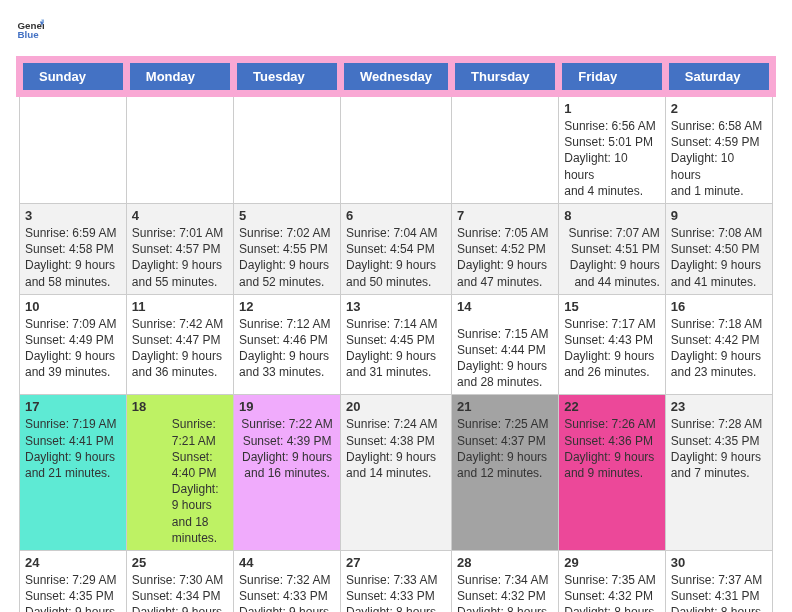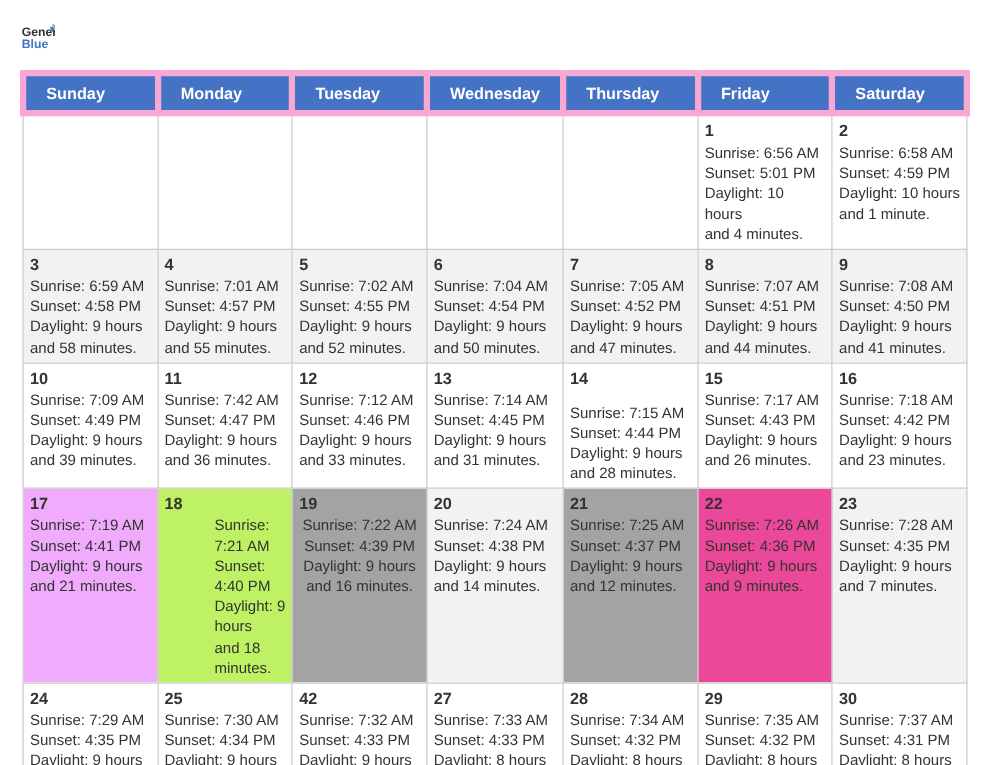--- a/index.html
+++ b/index.html
@@ -42,21 +42,21 @@
       border-collapse: collapse;
       border: 1px solid #ccc;
     }
     .calendar-table th {
       background-color: #4472c4;
       color: #fff;
       font-size: 13px;
       font-weight: bold;
       padding: 6px 16px;
       text-align: left;
-      border: 5px solid #f9a8d4;
+      border: 7px solid #f9a8d4;
     }
     .calendar-table td {
       width: calc(100% / 7);
       vertical-align: top;
       padding: 4px 5px;
       border: 1px solid #ccc;
       font-size: 10.5px;
       color: #333;
       height: 90px;
       background: #fff;
@@ -165,21 +165,21 @@
         </td>
         <td style="background: rgb(242, 242, 242);">
           <span class="day-number">7</span>
           <div class="day-info" style="white-space: pre-line;">Sunrise: 7:05 AM
 Sunset: 4:52 PM
 Daylight: 9 hours
 and 47 minutes.</div>
         </td>
         <td style="background: rgb(242, 242, 242);">
           <span class="day-number">8</span>
-          <div class="day-info" style="white-space: pre-line;">Sunrise: 7:07 AM
+          <div class="day-info" style="white-space: pre-line; text-align: right;">Sunrise: 7:07 AM
 Sunset: 4:51 PM
 Daylight: 9 hours
 and 44 minutes.</div>
         </td>
         <td style="background: rgb(242, 242, 242);">
           <span class="day-number">9</span>
           <div class="day-info" style="white-space: pre-line;">Sunrise: 7:08 AM
 Sunset: 4:50 PM
 Daylight: 9 hours
 and 41 minutes.</div>
@@ -230,35 +230,35 @@
         </td>
         <td>
           <span class="day-number">16</span>
           <div class="day-info" style="white-space: pre-line;">Sunrise: 7:18 AM
 Sunset: 4:42 PM
 Daylight: 9 hours
 and 23 minutes.</div>
         </td>
       </tr>
       <tr>
-        <td style="background: #f0abfc;">
+        <td style="background: #5eead4;">
           <span class="day-number">17</span>
           <div class="day-info" style="white-space: pre-line;">Sunrise: 7:19 AM
 Sunset: 4:41 PM
 Daylight: 9 hours
 and 21 minutes.</div>
         </td>
         <td style="background: #bef264;">
           <span class="day-number">18</span>
           <div class="day-info" style="white-space: pre-line; margin-left: 40px;">Sunrise: 7:21 AM
 Sunset: 4:40 PM
 Daylight: 9 hours
 and 18 minutes.</div>
         </td>
-        <td style="background: #a3a3a3;">
+        <td style="background: #f0abfc;">
           <span class="day-number">19</span>
           <div class="day-info" style="white-space: pre-line; text-align: center;">Sunrise: 7:22 AM
 Sunset: 4:39 PM
 Daylight: 9 hours
 and 16 minutes.</div>
         </td>
         <td style="background: rgb(242, 242, 242);">
           <span class="day-number">20</span>
           <div class="day-info" style="white-space: pre-line;">Sunrise: 7:24 AM
 Sunset: 4:38 PM
@@ -296,21 +296,21 @@
 and 5 minutes.</div>
         </td>
         <td>
           <span class="day-number">25</span>
           <div class="day-info" style="white-space: pre-line;">Sunrise: 7:30 AM
 Sunset: 4:34 PM
 Daylight: 9 hours
 and 3 minutes.</div>
         </td>
         <td>
-          <span class="day-number">42</span>
+          <span class="day-number">44</span>
           <div class="day-info" style="white-space: pre-line;">Sunrise: 7:32 AM
 Sunset: 4:33 PM
 Daylight: 9 hours
 and 1 minute.</div>
         </td>
         <td>
           <span class="day-number">27</span>
           <div class="day-info" style="white-space: pre-line;">Sunrise: 7:33 AM
 Sunset: 4:33 PM
 Daylight: 8 hours

